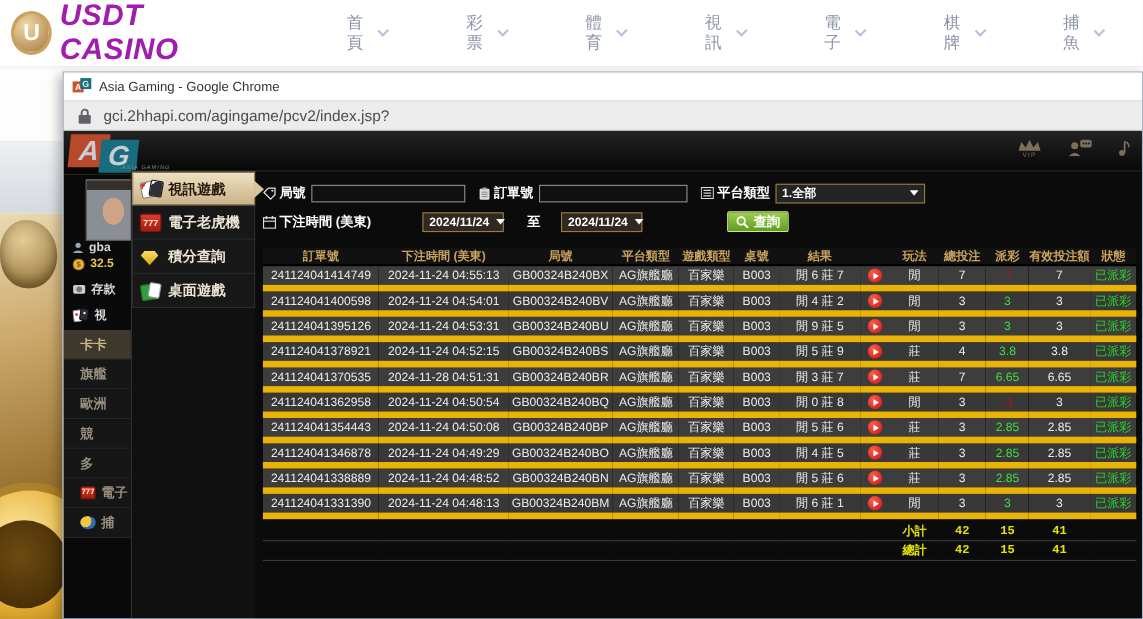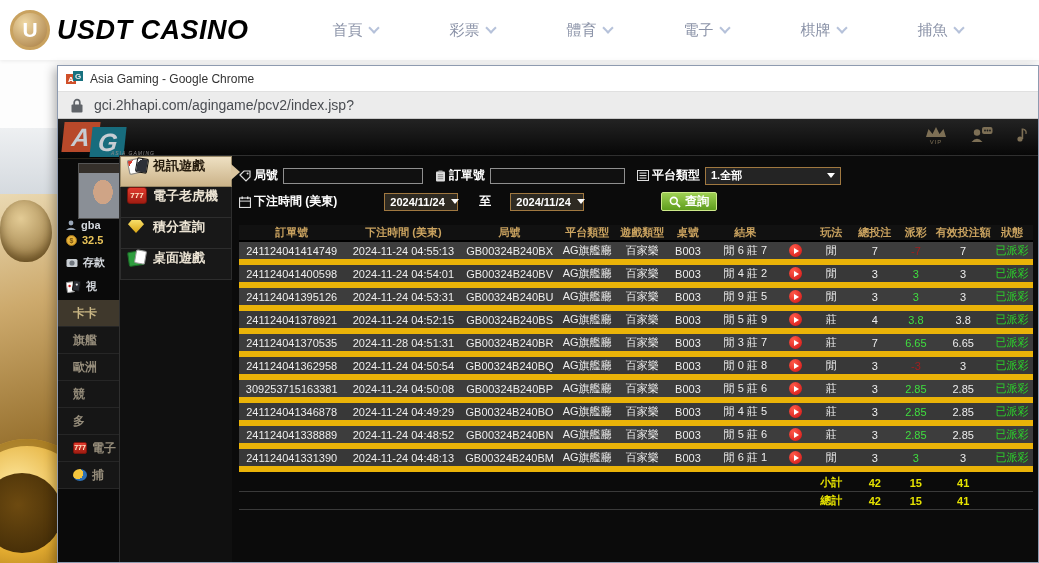--- a/index.html
+++ b/index.html
@@ -6,21 +6,21 @@
   body { font-family:"Liberation Sans",sans-serif; }
   .stage { position:relative; width:1039px; height:563px; background:#fdfdfd; overflow:hidden; }
 
   
   .site-nav { position:absolute; top:0; left:0; right:0; height:60px; background:#fff;
     display:flex; align-items:center; box-shadow:0 1px 4px rgba(0,0,0,.08); z-index:1; }
   .brand { display:flex; align-items:center; gap:7px; margin-left:10px; }
   .brand-badge { width:40px; height:40px; border-radius:50%; border:3px solid #c9a25f;
     background:radial-gradient(circle at 35% 30%, #f0d9a5, #a5793f); color:#fff;
     font-weight:bold; font-size:21px; display:flex; align-items:center; justify-content:center; }
-  .brand-text { font-size:27px; font-weight:bold; font-style:italic; color:#000000; letter-spacing:.5px; }
+  .brand-text { font-size:27px; font-weight:bold; font-style:italic; color:#a21caf; letter-spacing:.5px; }
   .nav-items { display:flex; margin-left:48px; }
   .nav-item { display:flex; align-items:center; gap:7px; padding:0 36px; color:#8b93a8; font-size:15px; cursor:pointer; }
   .chev { width:8px; height:8px; border-right:2px solid #b6c2da; border-bottom:2px solid #b6c2da;
     transform:rotate(45deg); margin-top:-4px; }
 
   
   .bg-sky { position:absolute; top:128px; left:0; width:57px; height:66px; background:linear-gradient(#eef0f2,#d5dadf); }
   .bg-promo { position:absolute; top:194px; left:0; width:57px; bottom:0; overflow:hidden;
     background:linear-gradient(165deg,#ead9b2 0%,#cdaa6d 30%,#9a7432 65%,#6d4f1e 100%); }
   .bg-promo .bag { position:absolute; top:6px; left:0; width:52px; height:62px; border-radius:46% 54% 48% 48%;
@@ -79,21 +79,21 @@
   .sd-icon.fish { display:block; width:14px; height:12px; flex:0 0 14px; border-radius:50% 50% 50% 50%;
     background:radial-gradient(circle at 35% 40%, #f4c63e 45%, #2d6fb3 46%); }
 
   
   .panel { position:absolute; left:61px; top:36px; right:0; bottom:0; background:#101010;
     border:1px solid #2f2f2f; border-right:none; border-bottom:none; display:flex; flex-direction:column; z-index:3; }
   .panel-title { height:29px; line-height:29px; padding-left:16px; color:#f5f5f5; font-size:15px; font-weight:bold;
     background:linear-gradient(#202020,#101010); }
   .panel-body { flex:1; display:flex; min-height:0; }
   .panel-menu { width:112px; flex:0 0 112px; }
-  .pm-item { height:31px; display:flex; gap:6px; padding-left:6px; position:relative;
+  .pm-item { height:31px; display:flex; align-items:center; gap:6px; padding-left:6px; position:relative;
     background:#181818; border:1px solid #2d2d2d; border-top:none; color:#ece4d4; font-size:13px; font-weight:bold; cursor:pointer; }
   .pm-item:first-child { border-top:1px solid #2d2d2d; }
   .pm-item.active { background:linear-gradient(#eee0c2,#cbb389); color:#241a0c; border-color:#9a8a68; }
   .pm-item.active::after { content:""; position:absolute; right:-9px; top:50%; margin-top:-8px;
     border-left:9px solid #d9c49e; border-top:8px solid transparent; border-bottom:8px solid transparent; z-index:4; }
   .pm-icon { position:relative; width:20px; height:17px; flex:0 0 20px; }
   .pm-icon.cards::before { content:""; position:absolute; left:1px; top:2px; width:10px; height:13px; border-radius:2px;
     background:linear-gradient(135deg,#d93a2e 4px,#fff 4px); border:1px solid #888; transform:rotate(-12deg); }
   .pm-icon.cards::after { content:""; position:absolute; left:9px; top:1px; width:10px; height:13px; border-radius:2px;
     background:linear-gradient(135deg,#e8e8e8 3px,#2d3038 3px); border:1px solid #111; transform:rotate(10deg); }
@@ -133,21 +133,21 @@
   .bet-table td { height:14px; text-align:center; color:#ededed; padding:1px 0; overflow:hidden; white-space:nowrap; }
   .bet-table tbody tr { background:#3d3d3d; border-bottom:6px solid #eab308; }
   .bet-table tbody tr:nth-child(even) { background:#383838; }
   .play-btn { width:13px; height:13px; border-radius:50%; background:radial-gradient(circle at 35% 30%, #ff5a4a, #cf1212);
     margin:0 auto; position:relative; cursor:pointer; }
   .play-btn::after { content:""; position:absolute; left:5px; top:3.5px; border-left:5px solid #fff;
     border-top:3px solid transparent; border-bottom:3px solid transparent; }
   td.pos { color:#3fdf3f; }
   td.neg { color:#a01f1f; }
   td.status { color:#2bd52b; }
-  .bet-table tfoot td { color:#e6e200; font-weight:bold; height:15px; }
+  .bet-table tfoot td { color:#e6e200; font-weight:bold; height:15px;font-family:Liberation Mono, monospace; }
   .bet-table tfoot tr.sumline { border-bottom:1px solid #3a3a3a; }
   .bet-table tfoot tr.spacer td { height:5px; }
 
   
   svg { display:block; }
 </style>
 </head>
 <body>
 
 <div class="stage">
@@ -167,20 +167,24 @@
         <div class="nav-item">
           <span>彩票</span>
           <span class="chev"></span>
         </div>
 
         <div class="nav-item">
           <span>體育</span>
           <span class="chev"></span>
         </div>
 
+        <div class="nav-item">
+          <span>視訊</span>
+          <span class="chev"></span>
+        </div>
 
         <div class="nav-item">
           <span>電子</span>
           <span class="chev"></span>
         </div>
 
         <div class="nav-item">
           <span>棋牌</span>
           <span class="chev"></span>
         </div>
@@ -548,21 +552,21 @@
                       <div class="play-btn"></div>
                     </td>
                     <td>閒</td>
                     <td>3</td>
                     <td class="neg">-3</td>
                     <td>3</td>
                     <td class="status">已派彩</td>
                   </tr>
 
                   <tr>
-                    <td>309253715163381</td>
+                    <td>241124041354443</td>
                     <td>2024-11-24 04:50:08</td>
                     <td>GB00324B240BP</td>
                     <td>AG旗艦廳</td>
                     <td>百家樂</td>
                     <td>B003</td>
                     <td>閒 5 莊 6</td>
                     <td>
                       <div class="play-btn"></div>
                     </td>
                     <td>莊</td>

